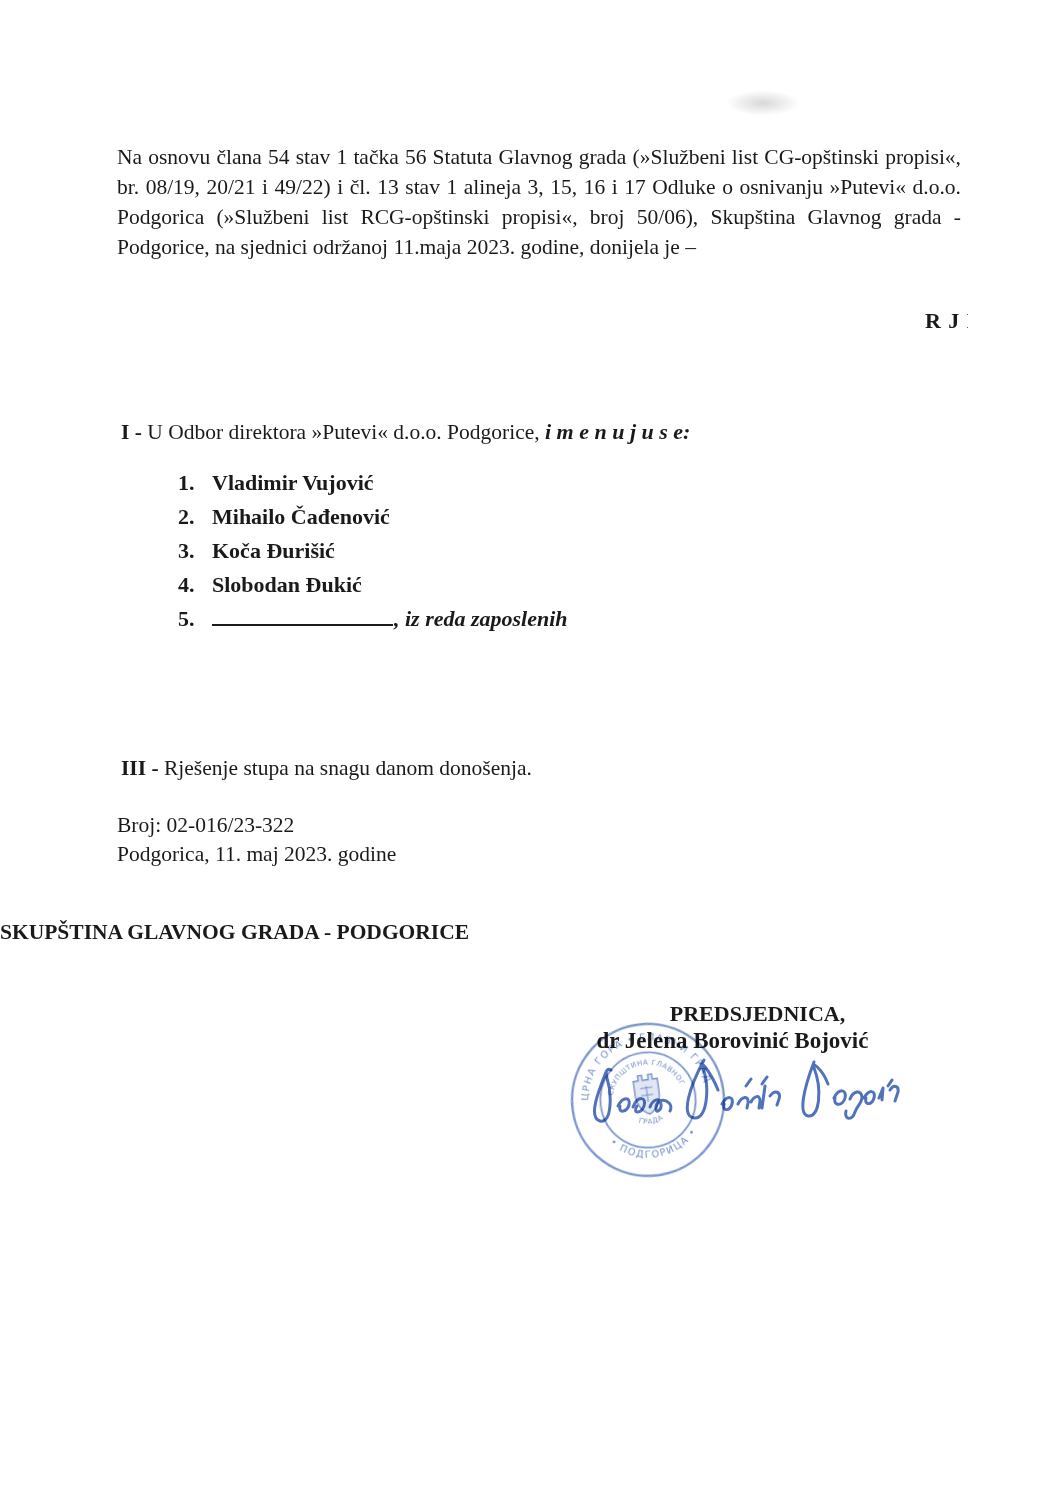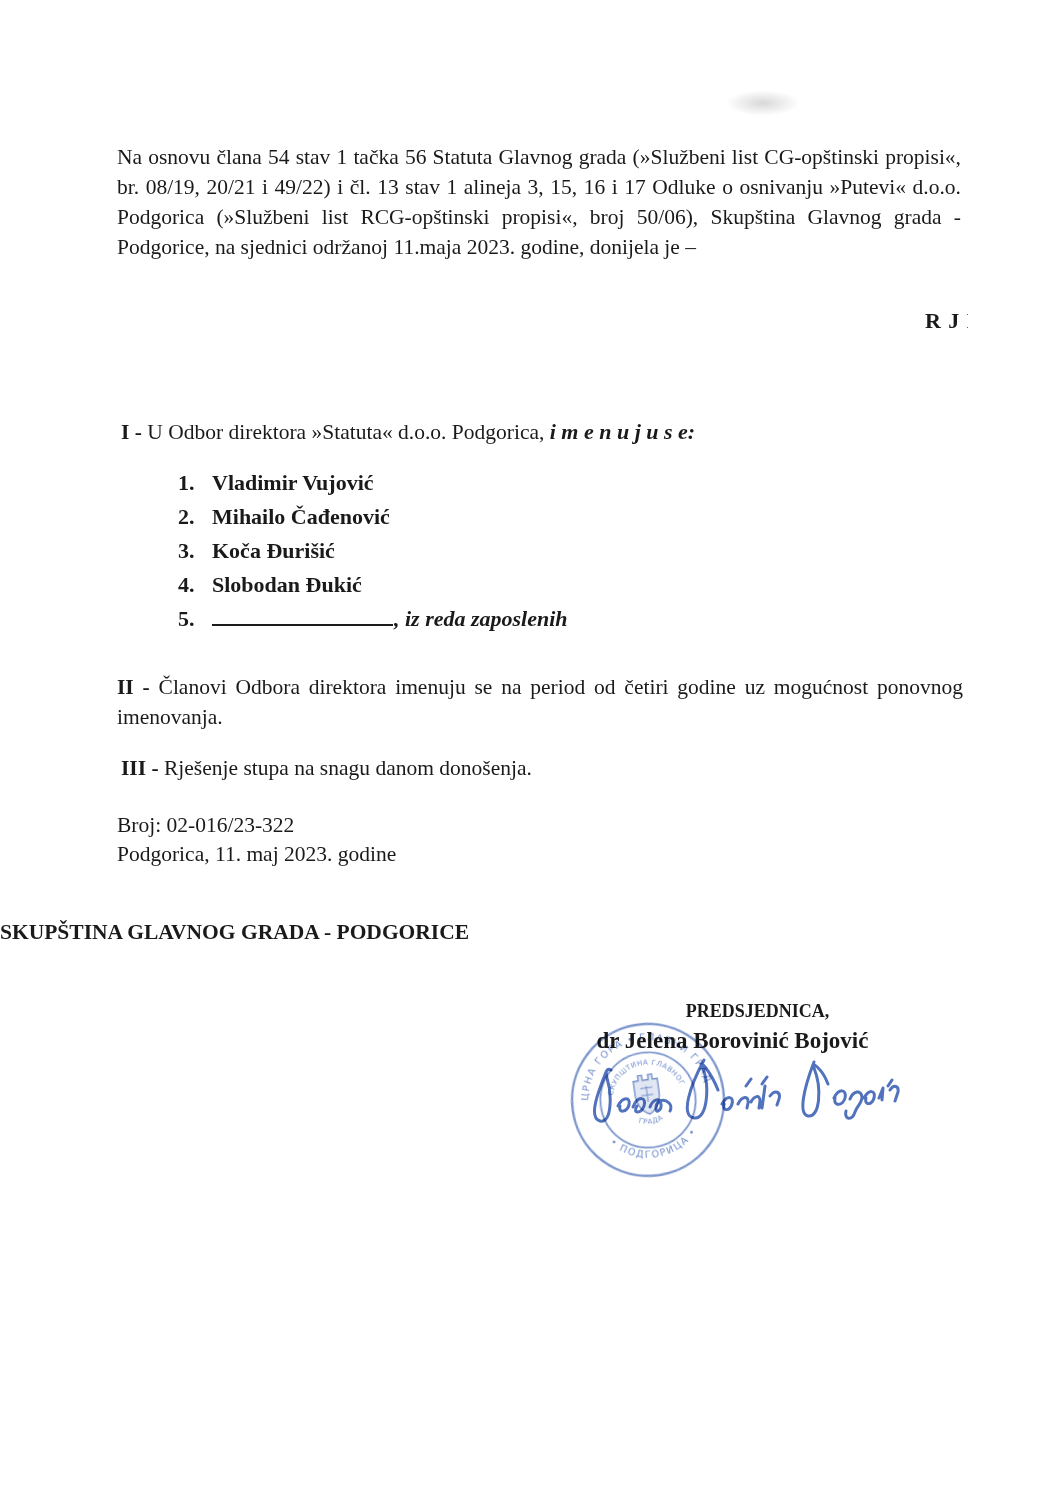--- a/index.html
+++ b/index.html
@@ -106,21 +106,21 @@
     font-weight: bold;
     font-size: 21.5px;
   }
   .sig-role {
     position: absolute;
     left: 555px;
     top: 1001px;
     width: 405px;
     text-align: center;
     font-weight: bold;
-    font-size: 18px;
+    font-size: 22px;
     z-index: 1;
   }
   .sig-name {
     position: absolute;
     left: 520px;
     top: 1028px;
     width: 425px;
     text-align: center;
     font-weight: bold;
     font-size: 23px;
@@ -153,21 +153,21 @@
 <div class="page">
 
   <div class="scan-smudge"></div>
 
   <p class="intro">Na osnovu člana 54 stav 1 tačka 56 Statuta Glavnog grada (»Službeni list CG-opštinski propisi«, br. 08/19, 20/21 i 49/22) i čl. 13 stav 1 alineja 3, 15, 16 i 17 Odluke o osnivanju »Putevi« d.o.o. Podgorica (»Službeni list RCG-opštinski propisi«, broj 50/06), Skupština Glavnog grada - Podgorice, na sjednici održanoj 11.maja 2023. godine, donijela je –</p>
 
   <div class="title-block">
     <div class="title-main">R J E Š E NJ E</div>
   </div>
 
-  <div class="sec1-lead"><span class="sec-label">I -</span><span> U Odbor direktora »Statuta« d.o.o. Podgorica, </span><span class="sec1-emph">i m e n u j u  s e:</span></div>
+  <div class="sec1-lead"><span class="sec-label">I -</span><span> U Odbor direktora »Putevi« d.o.o. Podgorice, </span><span class="sec1-emph">i m e n u j u  s e:</span></div>
 
   <div class="members">
     <div class="member-row">
       <span class="member-num">1.</span>
       <span class="member-name">Vladimir Vujović</span>
     </div>
     <div class="member-row">
       <span class="member-num">2.</span>
       <span class="member-name">Mihailo Čađenović</span>
     </div>
@@ -179,21 +179,20 @@
       <span class="member-num">4.</span>
       <span class="member-name">Slobodan Đukić</span>
     </div>
     <div class="member-row">
       <span class="member-num">5.</span>
       <span class="blank-line"></span>
       <span class="member-suffix">, iz reda zaposlenih</span>
     </div>
   </div>
 
-  <p class="sec2"><span class="sec-label">II -</span><span> Članovi Odbora direktora imenuju se na period od četiri godine uz mogućnost ponovnog imenovanja.</span></p>
 
   <p class="sec3"><span class="sec-label">III -</span><span> Rješenje stupa na snagu danom donošenja.</span></p>
 
   <div class="ref-block">
     <div>Broj: 02-016/23-322</div>
     <div>Podgorica, 11. maj 2023. godine</div>
   </div>
 
   <div class="assembly">SKUPŠTINA GLAVNOG GRADA - PODGORICE</div>
 

